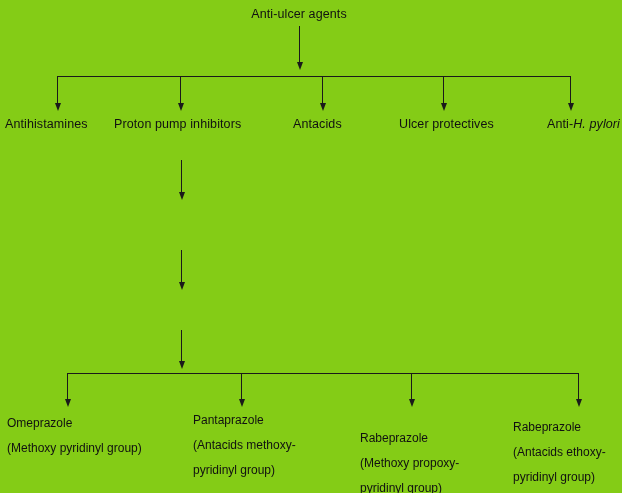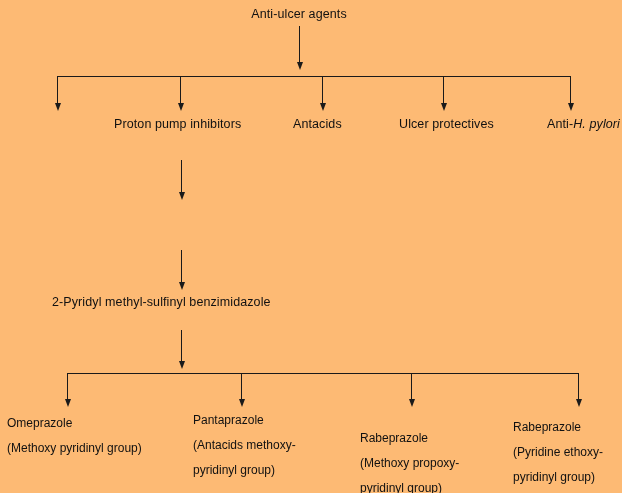--- a/index.html
+++ b/index.html
@@ -8,21 +8,21 @@
     background: #ffffff;
   }
   body {
     font-family: "Liberation Sans", sans-serif;
     color: #000000;
   }
   #canvas {
     position: relative;
     width: 622px;
     height: 493px;
-    background: #fdba74;
+    background: #84cc16;
     overflow: hidden;
   }
   
   .node {
     position: absolute;
     font-size: 12.5px;
     line-height: 25px;
     color: #111111;
     white-space: nowrap;
     letter-spacing: 0.1px;
@@ -83,37 +83,37 @@
 
   <div class="vline" style="left:322px; top:76px; height:30px;"></div>
   <div class="ahead" style="left:322.5px; top:103px;"></div>
 
   <div class="vline" style="left:443px; top:76px; height:30px;"></div>
   <div class="ahead" style="left:443.5px; top:103px;"></div>
 
   <div class="vline" style="left:570px; top:76px; height:30px;"></div>
   <div class="ahead" style="left:570.5px; top:103px;"></div>
 
+  <div class="node" style="left:5px; top:112px;">Antihistamines</div>
 
   <div class="node" style="left:114px; top:112px;">Proton pump inhibitors</div>
 
   <div class="node" style="left:293px; top:112px;">Antacids</div>
 
   <div class="node" style="left:399px; top:112px;">Ulcer protectives</div>
 
   <div class="node" style="left:519px; top:112px;margin-left:28px;"><span>Anti-</span><span class="ital">H. pylori</span></div>
 
   <div class="vline" style="left:181px; top:160px; height:34px;"></div>
   <div class="ahead" style="left:181.5px; top:192px;"></div>
 
 
   <div class="vline" style="left:181px; top:250px; height:34px;"></div>
   <div class="ahead" style="left:181.5px; top:282px;"></div>
 
-  <div class="node" style="left:52px; top:290px;">2-Pyridyl methyl-sulfinyl benzimidazole</div>
 
   <div class="vline" style="left:181px; top:330px; height:34px;"></div>
   <div class="ahead" style="left:181.5px; top:361px;"></div>
 
   <div class="hline" style="left:67px; top:373px; width:511px;"></div>
 
   <div class="vline" style="left:67px;  top:373px; height:29px;"></div>
   <div class="ahead" style="left:67.5px; top:399px;"></div>
 
   <div class="vline" style="left:241px; top:373px; height:29px;"></div>
@@ -137,17 +137,17 @@
   </div>
 
   <div class="multiline" style="left:360px; top:426px;">
     <span class="ln">Rabeprazole</span>
     <span class="ln">(Methoxy propoxy-</span>
     <span class="ln">pyridinyl group)</span>
   </div>
 
   <div class="multiline" style="left:513px; top:415px;">
     <span class="ln">Rabeprazole</span>
-    <span class="ln">(Pyridine ethoxy-</span>
+    <span class="ln">(Antacids ethoxy-</span>
     <span class="ln">pyridinyl group)</span>
   </div>
 
 </div>
 
 </body></html>

